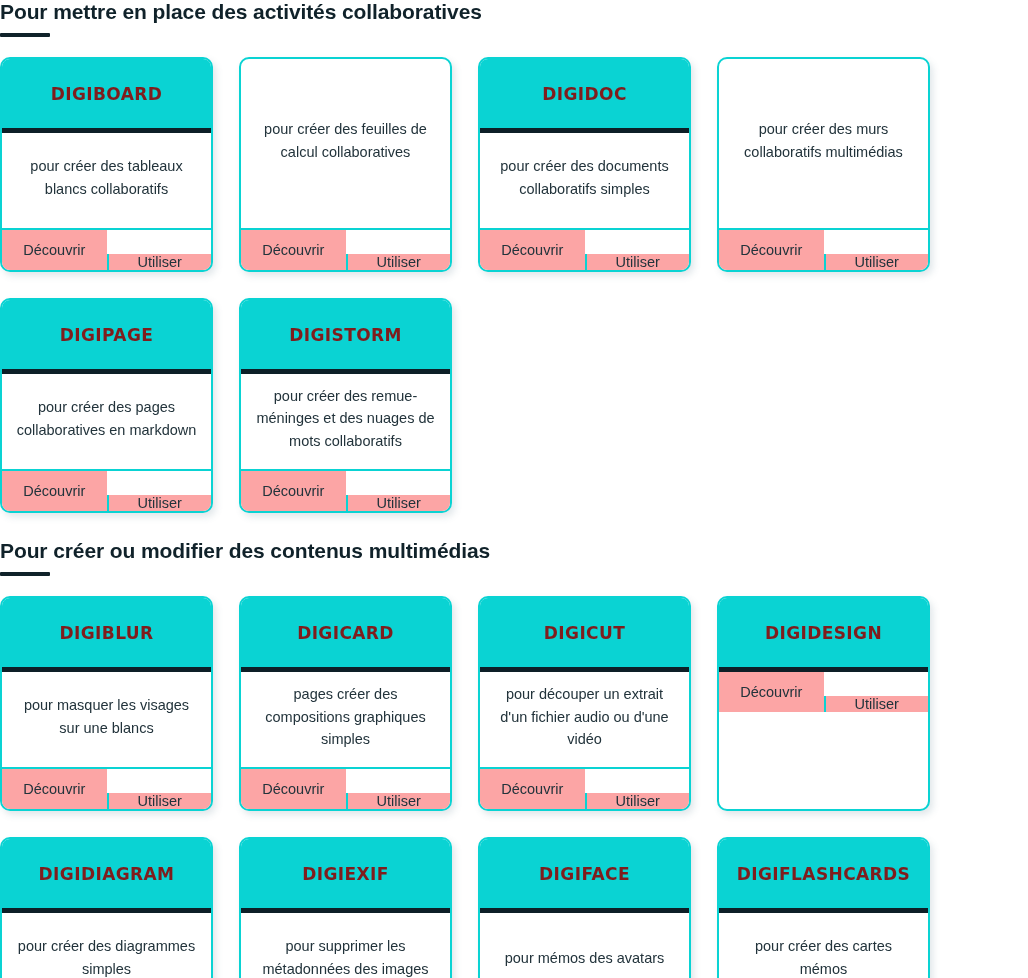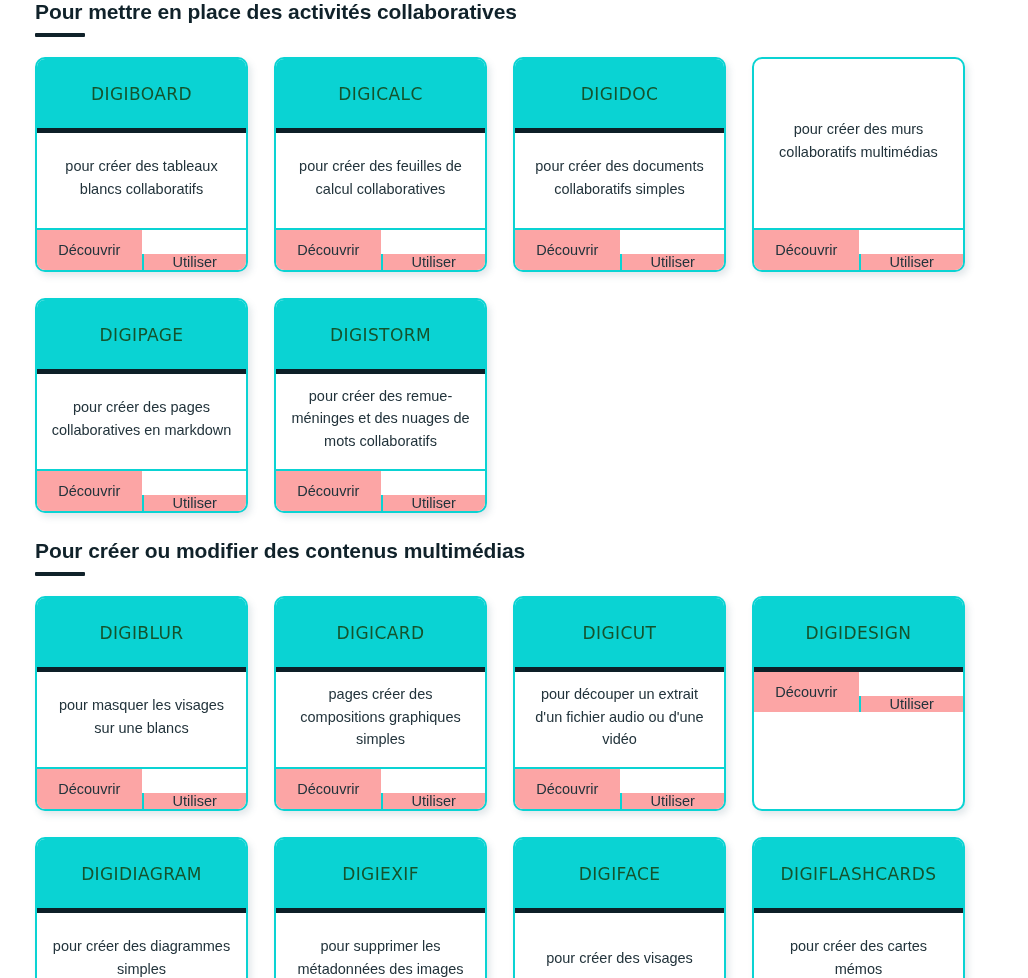--- a/index.html
+++ b/index.html
@@ -18,21 +18,20 @@
     -webkit-font-smoothing: antialiased;
   }
 
   .page {
     width: 1028px;
     padding: 0 0 0 0;
   }
 
   
   .section {
-    padding-left: 35px;
     padding-right: 35px;
   }
 
   .section + .section {
     margin-top: 26px;
   }
 
   .section-heading {
     font-size: 21px;
     font-weight: bold;
@@ -75,23 +74,23 @@
     border-bottom: 5px solid #0d1f27;
     height: 74px;
     display: flex;
     align-items: center;
     justify-content: center;
     padding: 0 6px;
   }
 
   .card-title {
     font-size: 17px;
-    font-weight: normal;
+    font-weight: bold;
     letter-spacing: 0.4px;
-    color: #14532d;
+    color: #7f1d1d;
     text-align: center;
     text-transform: uppercase;
     font-family: "DejaVu Sans", "Liberation Sans", sans-serif;
     white-space: nowrap;
   }
 
   .card-body {
     flex: 1 1 auto;
     min-height: 97px;
     display: flex;
@@ -147,23 +146,20 @@
             </div>
             <div class="card-body">
               <p class="card-desc">pour créer des tableaux blancs collaboratifs</p>
             </div>
             <div class="card-actions">
               <a class="card-action">Découvrir</a>
               <a class="card-action">Utiliser</a>
             </div>
           </div>
           <div class="card">
-            <div class="card-header">
-              <div class="card-title">DIGICALC</div>
-            </div>
             <div class="card-body">
               <p class="card-desc">pour créer des feuilles de calcul collaboratives</p>
             </div>
             <div class="card-actions">
               <a class="card-action">Découvrir</a>
               <a class="card-action">Utiliser</a>
             </div>
           </div>
           <div class="card">
             <div class="card-header">
@@ -275,21 +271,21 @@
             </div>
             <div class="card-body">
               <p class="card-desc">pour supprimer les métadonnées des images</p>
             </div>
           </div>
           <div class="card">
             <div class="card-header">
               <div class="card-title">DIGIFACE</div>
             </div>
             <div class="card-body">
-              <p class="card-desc">pour créer des visages</p>
+              <p class="card-desc">pour mémos des avatars</p>
             </div>
           </div>
           <div class="card">
             <div class="card-header">
               <div class="card-title">DIGIFLASHCARDS</div>
             </div>
             <div class="card-body">
               <p class="card-desc">pour créer des cartes mémos</p>
             </div>
           </div>

